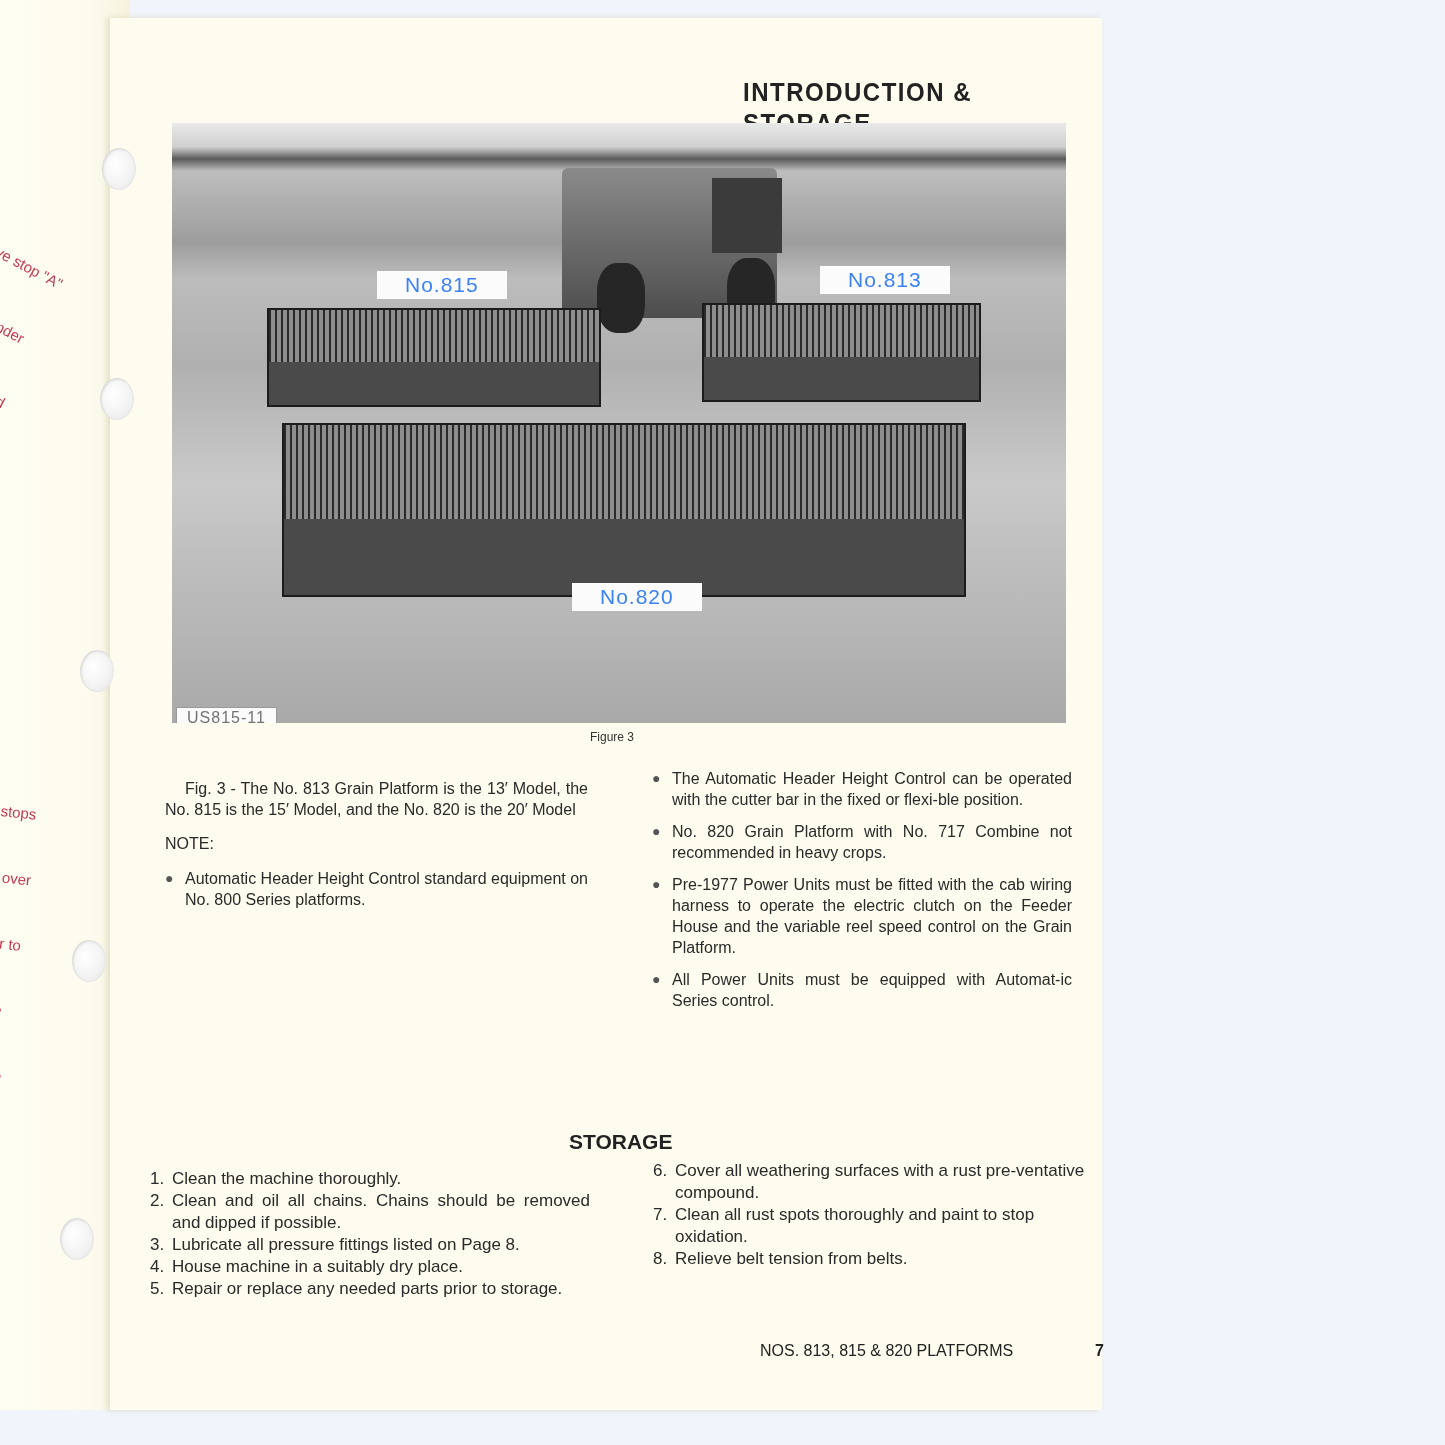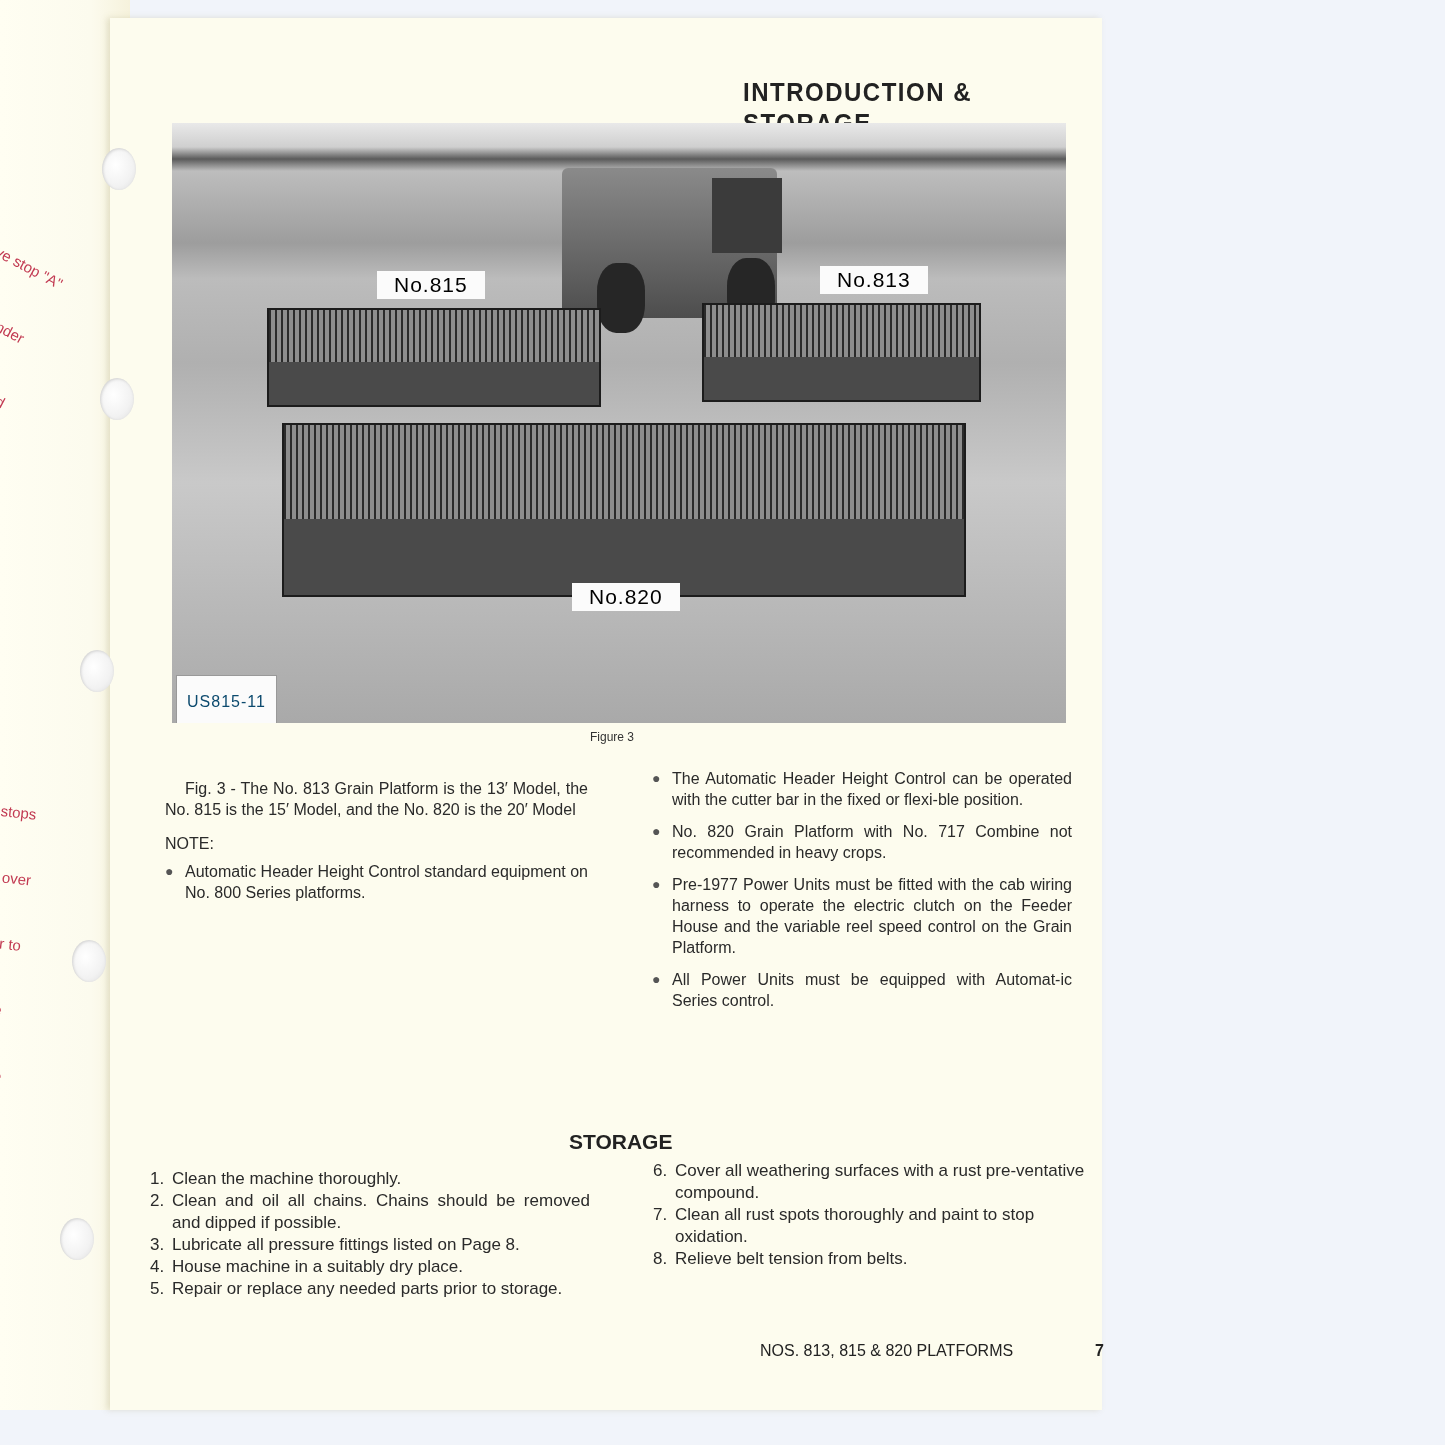--- a/index.html
+++ b/index.html
@@ -46,26 +46,26 @@
     border-radius: 6px;
   }
   .photo .cab { position: absolute; left: 540px; top: 55px; width: 70px; height: 75px; background: #3b3b3b; }
   .photo .wheel { position: absolute; width: 48px; height: 70px; border-radius: 40%; background: #262626; }
   .platform {
     position: absolute; background: repeating-linear-gradient(90deg, #2a2a2a 0 2px, #8d8d8d 2px 6px);
     border: 2px solid #1c1c1c;
   }
   .platform .body { position: absolute; left: 0; right: 0; bottom: 0; height: 45%; background: #4a4a4a; }
   .photo-label {
-    position: absolute; background: #fbfbfb; color: #000000; font-size: 21px; letter-spacing: 1px;
-    padding: 2px 17px;
+    position: absolute; background: #fbfbfb; color: #3b82f6; font-size: 21px; letter-spacing: 1px;
+    padding: 2px 28px;
   }
   .photo-id {
-    position: absolute; left: 4px; bottom: -6px; background: #fbfbfb; color: #0c4a6e; font-size: 16px;
-    padding: 17px 10px; letter-spacing: 1px; border: 1px solid #999;
+    position: absolute; left: 4px; bottom: -6px; background: #fbfbfb; color: #737373; font-size: 16px;
+    padding: 1px 10px; letter-spacing: 1px; border: 1px solid #999;
   }
   .fig-caption { position: absolute; left: 480px; top: 712px; font-size: 12px; color: #333; }
   .col { position: absolute; font-size: 16px; line-height: 21px; color: #2a2a2a; }
   .col p { margin: 0 0 13px 0; text-align: justify; }
   .col p.ind { text-indent: 20px; }
   .bullet { display: flex; margin-bottom: 11px; }
   .bullet .dot { width: 20px; flex: none; font-size: 14px; color: #555; }
   .bullet .txt { text-align: justify; }
   .storage-title {
     position: absolute; left: 459px; top: 1112px; font-size: 21px; font-weight: bold; color: #222;
@@ -132,21 +132,21 @@
     <div class="photo-label" style="left:648px; top:143px;">No.813</div>
     <div class="photo-label" style="left:400px; top:460px;">No.820</div>
 
     <div class="photo-id">US815-11</div>
   </div>
 
   <div class="fig-caption">Figure 3</div>
 
   <div class="col" style="left:55px; top:760px; width:423px;">
     <p class="ind">Fig. 3 - The No. 813 Grain Platform is the 13′ Model, the No. 815 is the 15′ Model, and the No. 820 is the 20′ Model</p>
-    <p style="margin-bottom:7px;">NOTE:</p>
+    <p style="margin-bottom:14px;">NOTE:</p>
     <div class="bullet">
       <span class="dot">●</span>
       <span class="txt">Automatic Header Height Control standard equipment on No. 800 Series platforms.</span>
     </div>
   </div>
 
   <div class="col" style="left:542px; top:750px; width:420px;">
     <div class="bullet">
       <span class="dot">●</span>
       <span class="txt">The Automatic Header Height Control can be operated with the cutter bar in the fixed or flexi-ble position.</span>

